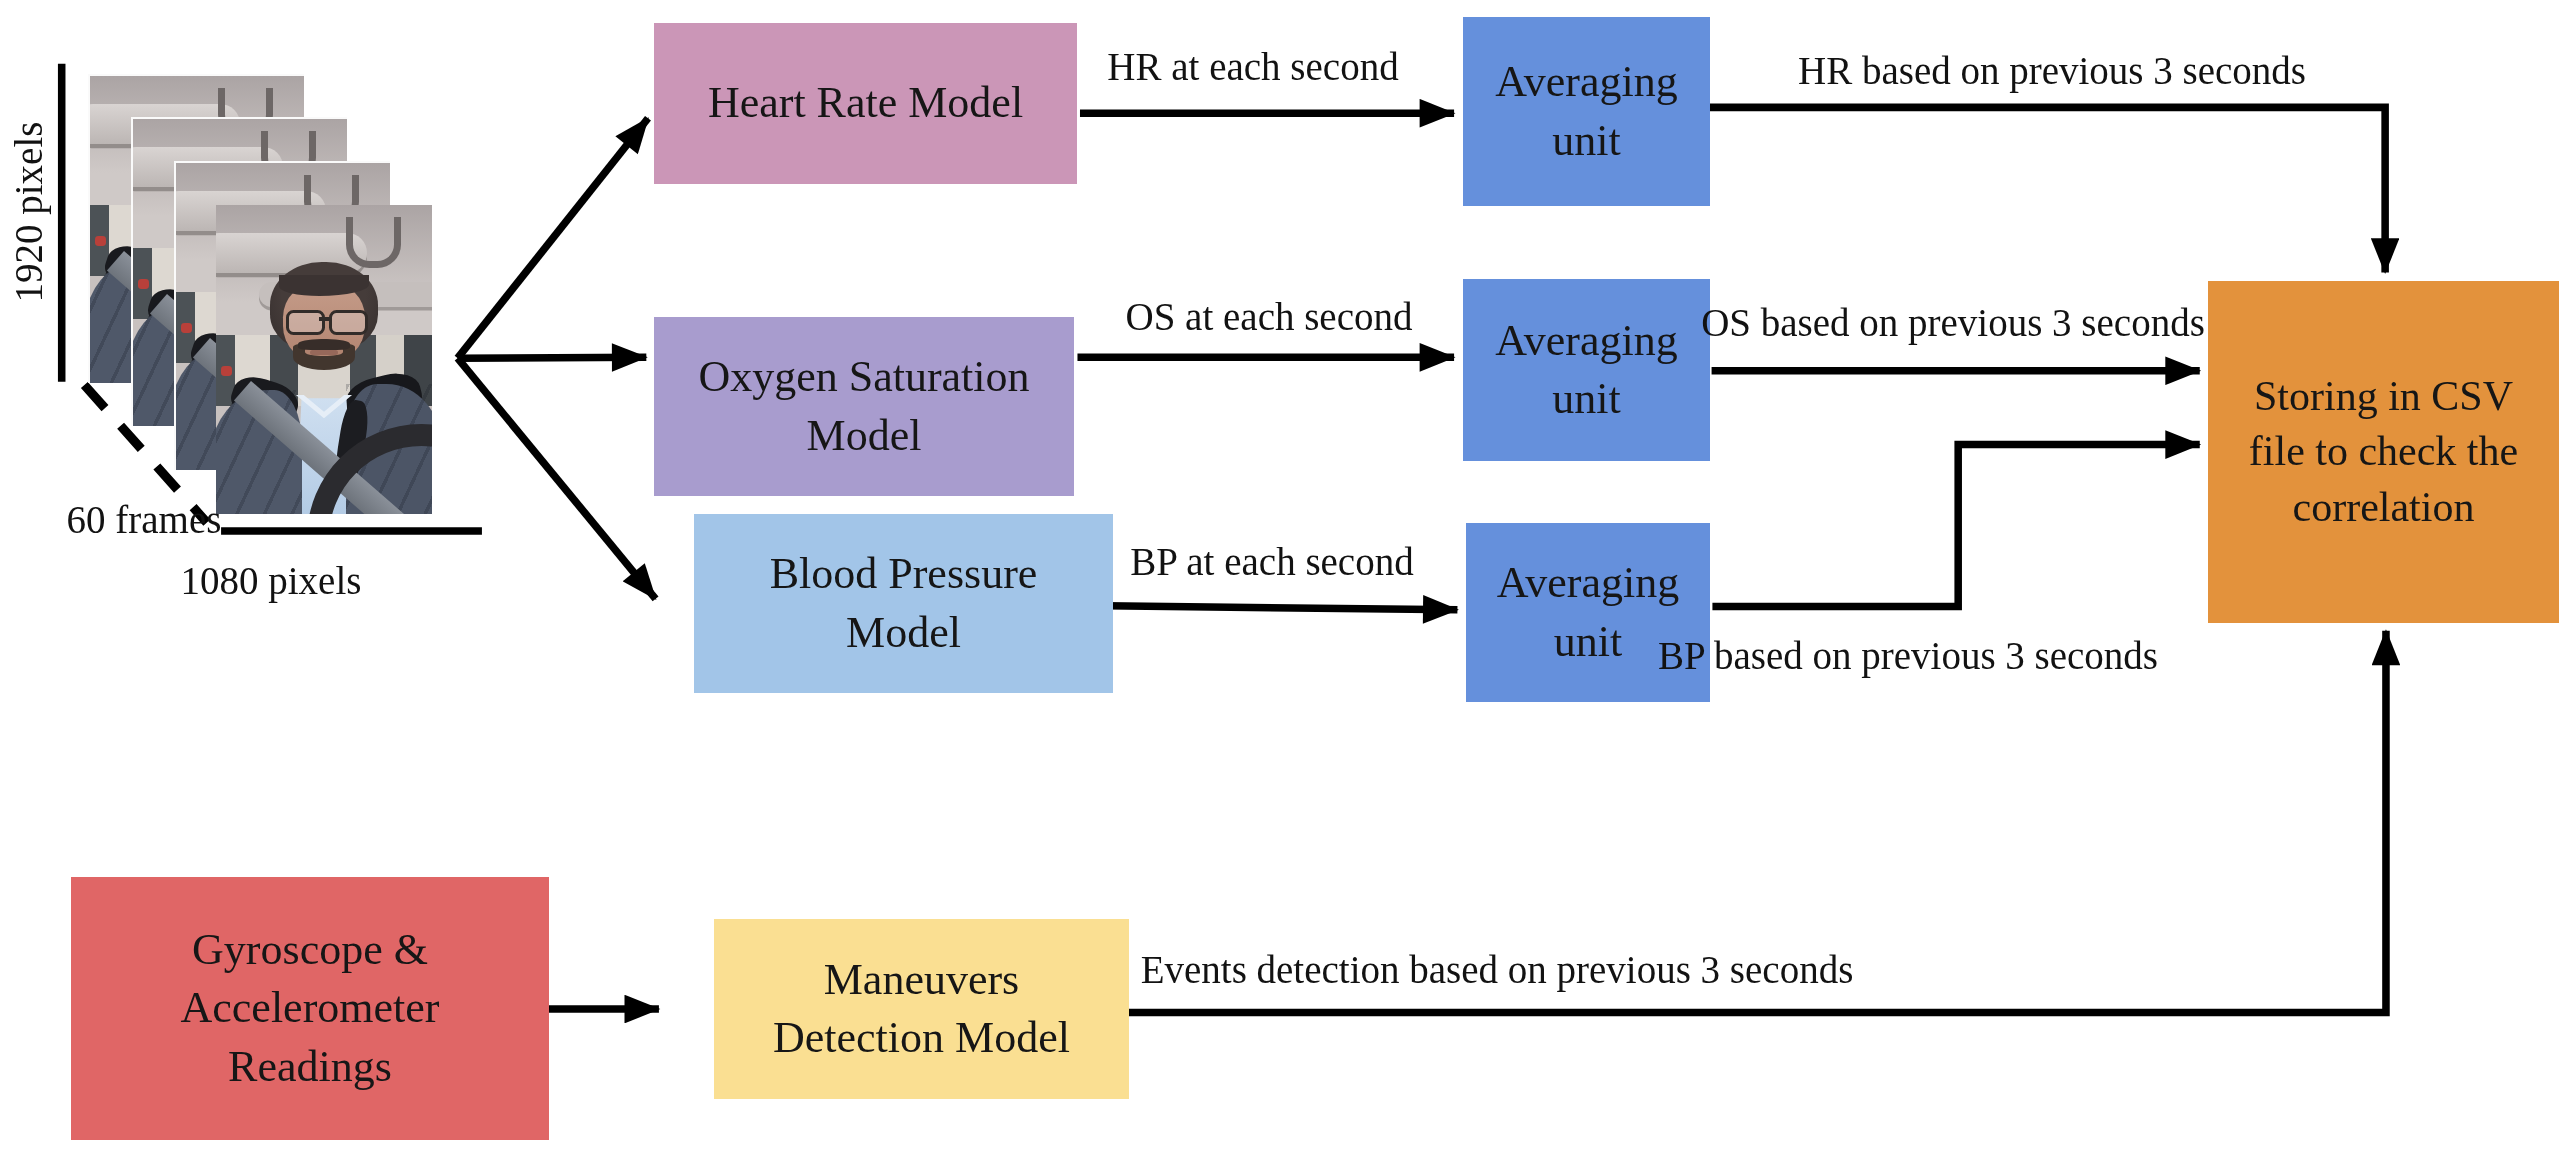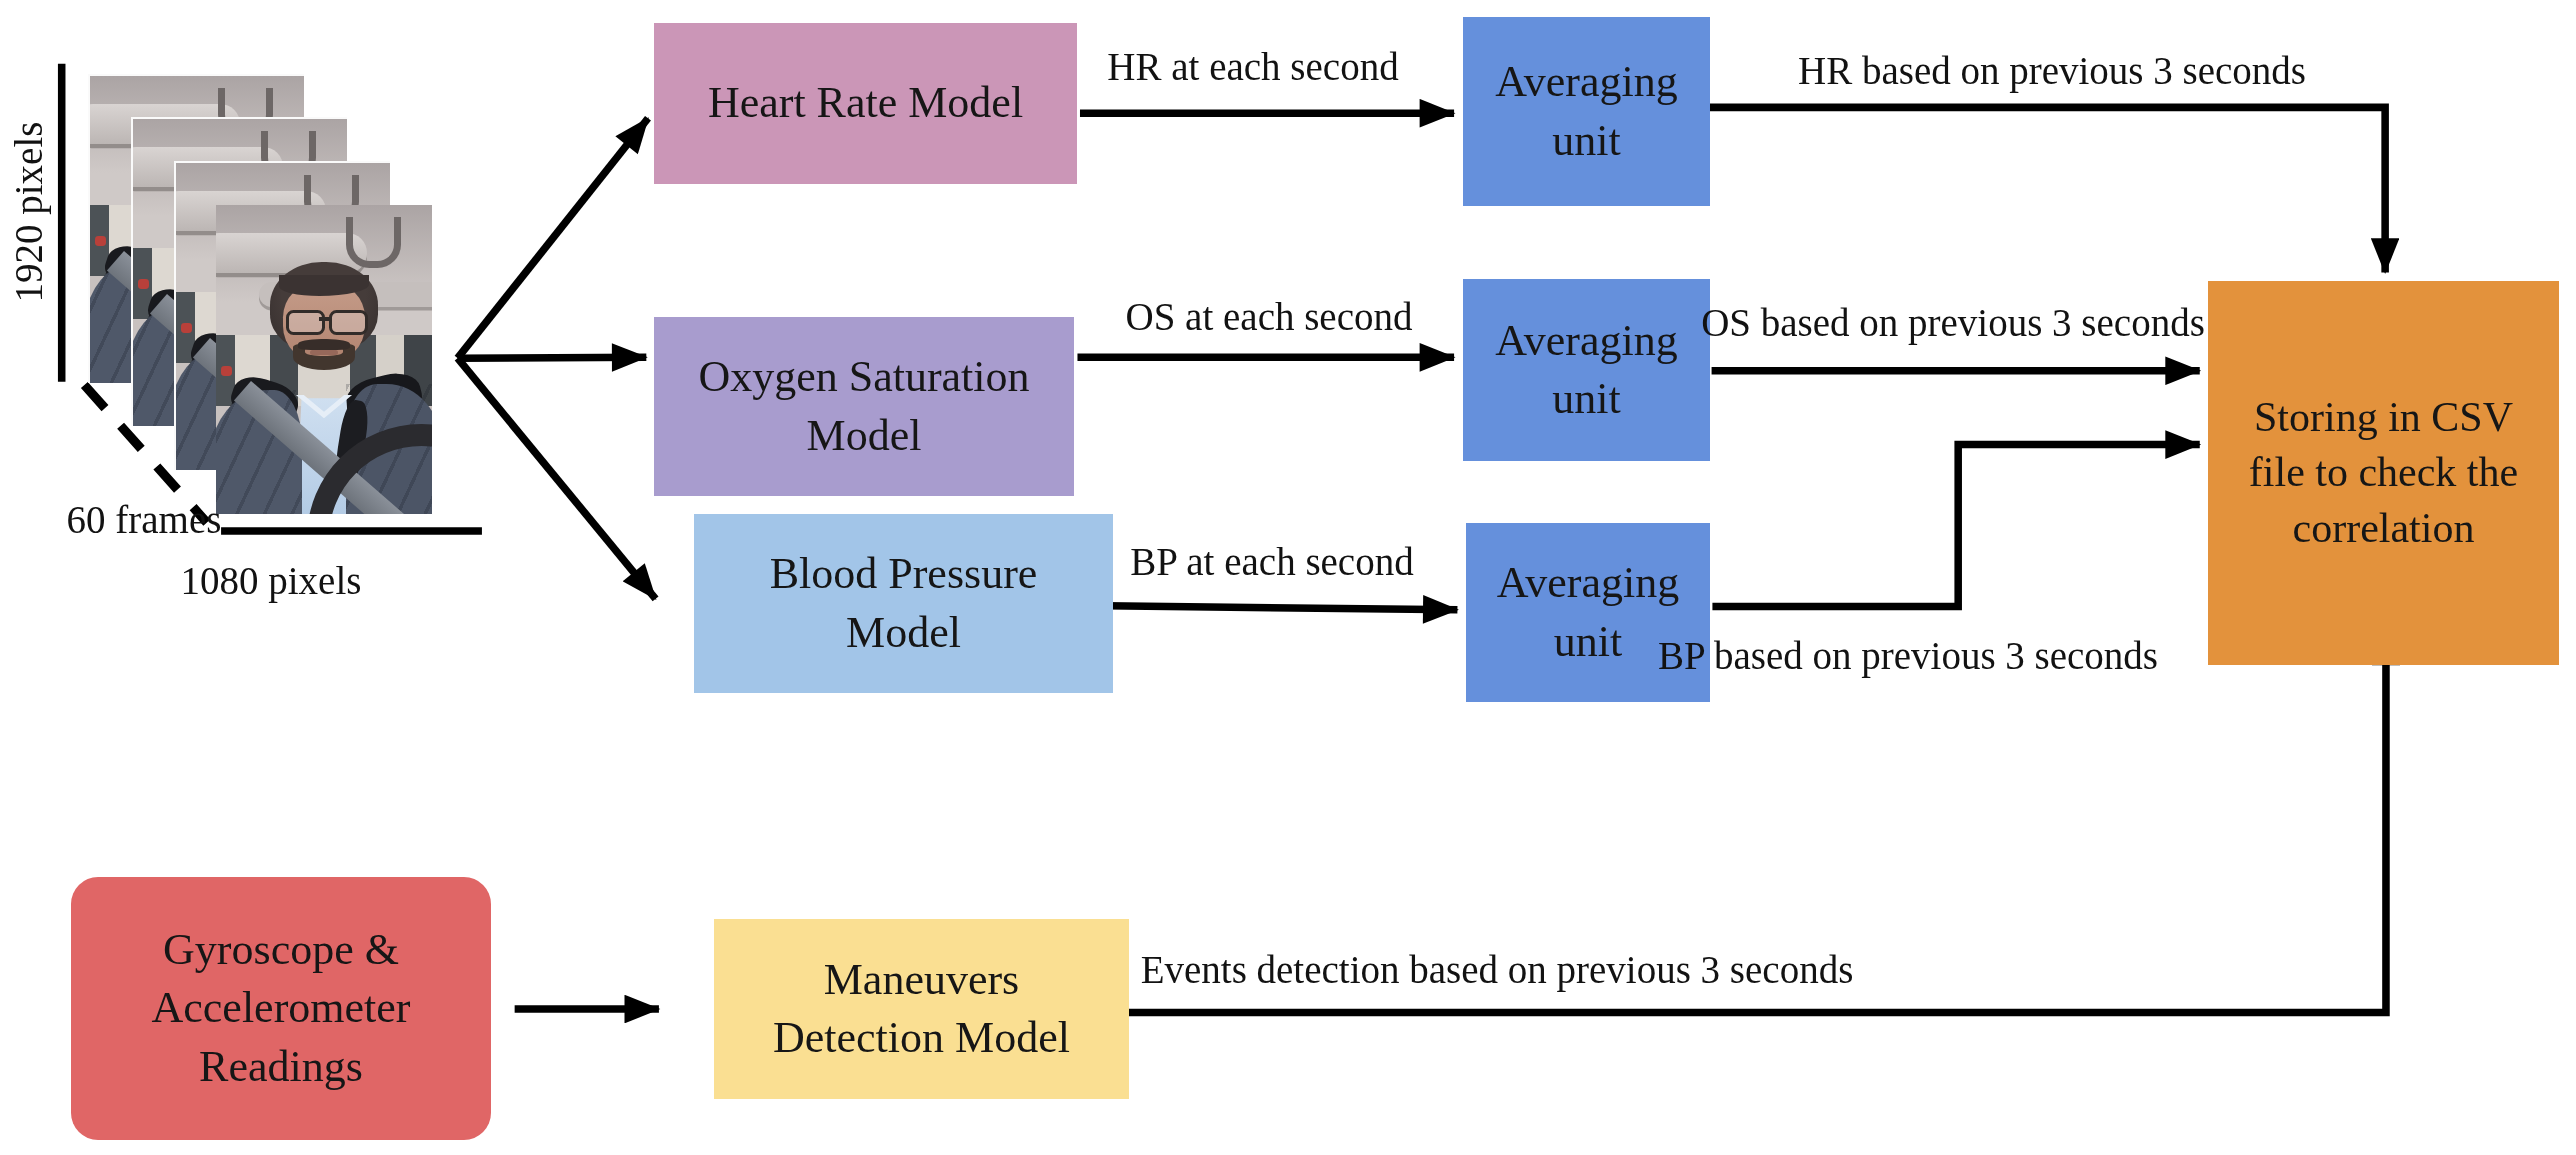--- a/index.html
+++ b/index.html
@@ -9,22 +9,22 @@
   
   .box{position:absolute;display:flex;align-items:center;justify-content:center;
        text-align:center;color:#161616;font-size:44px;line-height:1.32;
        white-space:pre-line;}
   #box-hr    {left:654px; top:22.7px;  width:423px;height:161px;}
   #box-os    {left:654px; top:269px; width:420px;height:179px;margin-top:48px;}
   #box-bp    {left:662px; top:514px; width:419px;height:179px;margin-left:32px;}
   #avg1      {left:1463px;top:17px;  width:247px;height:189px;}
   #avg2      {left:1463px;top:279px; width:247px;height:182px;}
   #avg3      {left:1466px;top:523px; width:244px;height:179px;}
-  #box-store {left:2208px;top:281px; width:351px;height:384px;font-size:42px;}
-  #box-gyro  {left:71px;  top:877px;width:420px;height:263px;border-radius:27px;}
+  #box-store {left:2208px;top:281px; width:351px;height:342px;font-size:42px;}
+  #box-gyro  {left:71px;  top:877px;width:478px;height:263px;}
   #box-man   {left:667px; top:919px;width:415px;height:180px;}
 
   
   .elabel{position:absolute;transform:translate(-50%,-50%);font-size:39px;
           color:#121212;white-space:nowrap;}
 
   
   .mlabel{position:absolute;transform:translate(-50%,-50%);font-size:39px;color:#121212;white-space:nowrap;}
   #lab-1920{transform:translate(-50%,-50%) rotate(-90deg);}
 

